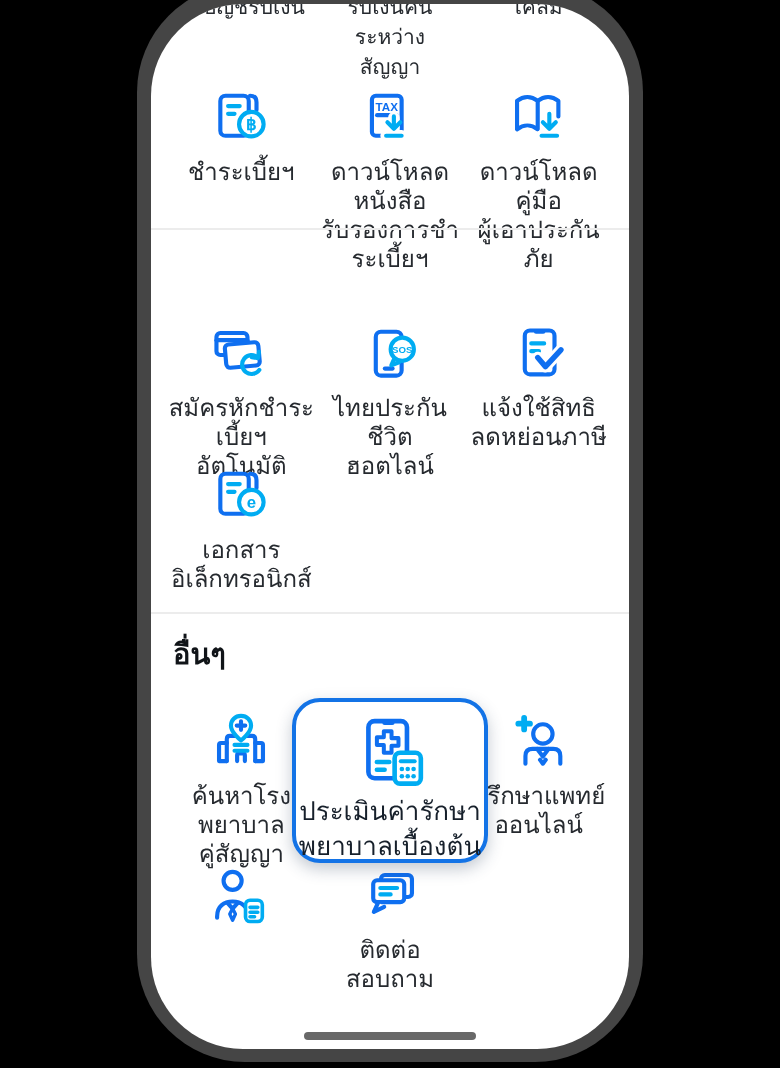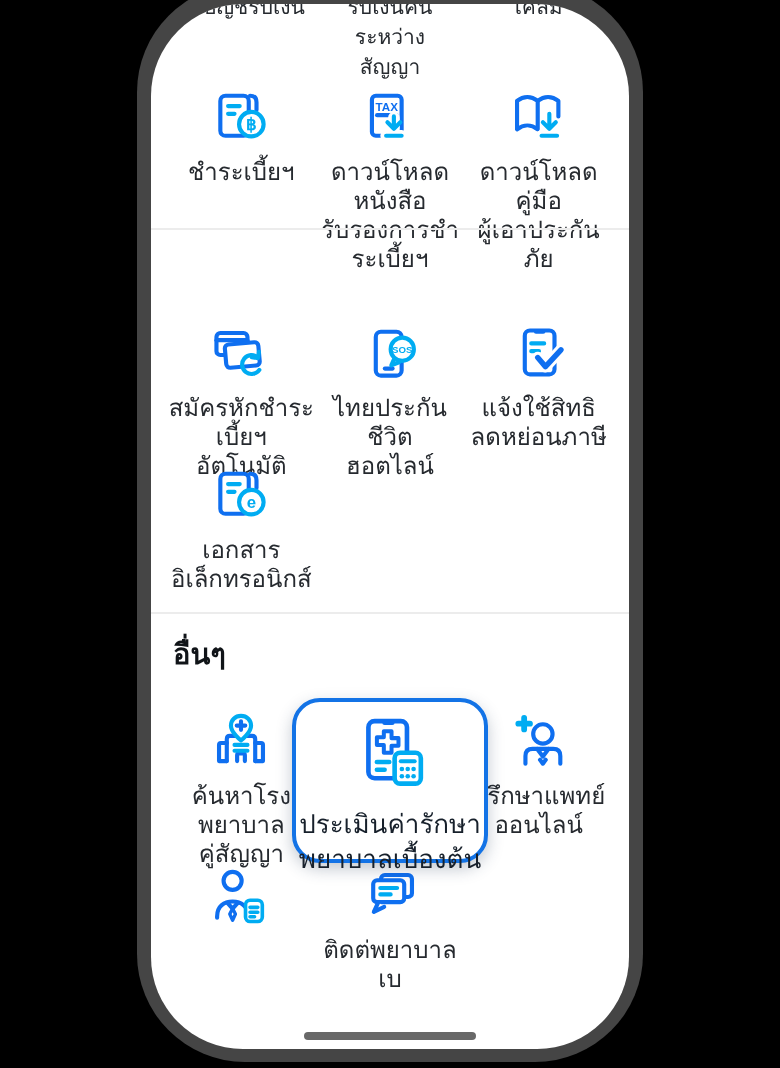--- a/index.html
+++ b/index.html
@@ -25,21 +25,21 @@
 
   
   .top-row{position:absolute;top:-12px;left:0;width:100%;display:grid;
            grid-template-columns:repeat(3,1fr);padding:0 16px;box-sizing:border-box;}
   .top-row .lbl{font-size:21px;line-height:30px;}
 
   
   .feature-card{position:absolute;left:141px;top:694px;width:196px;height:165px;
         box-sizing:border-box;background:#fff;border:4px solid #1373E6;border-radius:28px;
         box-shadow:0 6px 16px rgba(40,60,90,.28);z-index:5;display:flex;
-        flex-direction:column;align-items:center;padding-top:13px;gap:18px;}
+        flex-direction:column;align-items:center;padding-top:13px;gap:5px;}
   .feature-card .ic{width:74px;height:74px;}
   .feature-card .lbl{font-size:26px;line-height:35px;font-weight:500;color:#17202B;}
 
   .home-indicator{position:absolute;left:50%;transform:translateX(-50%);bottom:9px;
         width:172px;height:8px;border-radius:5px;background:#686868;}
 
   
   .b{stroke:#0F6FF0;fill:none;stroke-width:3.2;stroke-linecap:round;stroke-linejoin:round;}
   .c{stroke:#00ACF2;fill:none;stroke-width:3.2;stroke-linecap:round;stroke-linejoin:round;}
   .thin{stroke-width:2.8;}
@@ -218,20 +218,20 @@
           <path class="c thin" d="M31 32 h6 M31 35.8 h6 M31 39.3 h3.5"></path>
         </svg>
       </div>
       <div class="tile">
         <svg class="ic" viewBox="0 0 48 48">
           <rect class="b" x="17" y="7" width="24" height="17" rx="3"></rect>
           <rect class="b wf" x="11" y="11" width="24" height="17" rx="3"></rect>
           <path class="b wf" d="M15 28 l-3.5 7.5 8 -3.8"></path>
           <path class="c" d="M16.5 17 h13 M16.5 22 h8"></path>
         </svg>
-        <div class="lbl">ติดต่พยาบาลเบ</div>
+        <div class="lbl">ติดต่อสอบถาม</div>
       </div>
       <div class="tile"></div>
     </div>
 
     <div class="home-indicator"></div>
   </div>
 </div>
 
 </body></html>

